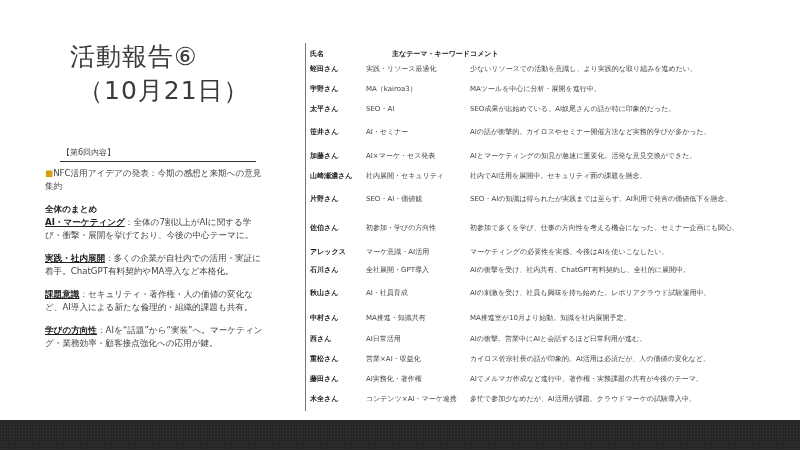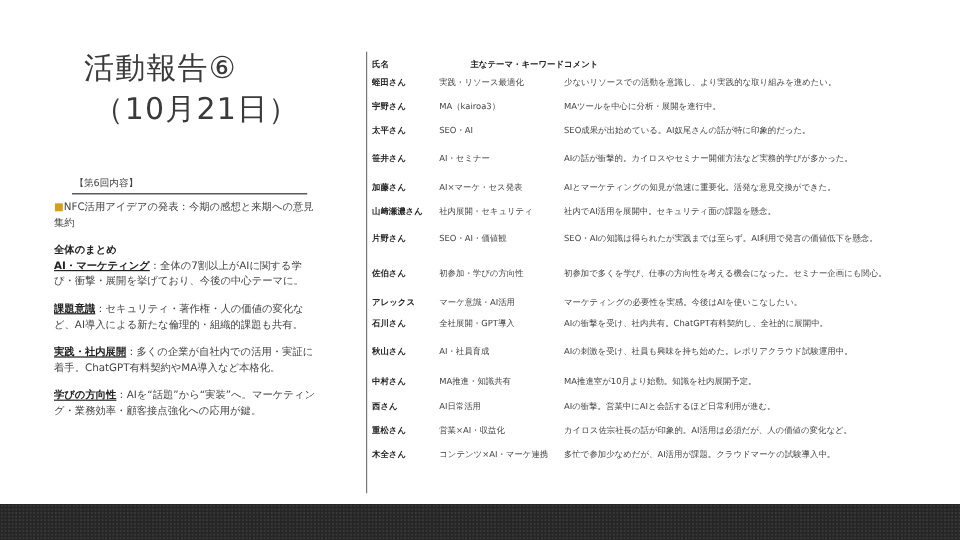--- a/index.html
+++ b/index.html
@@ -65,24 +65,24 @@
 
   <div class="left-body">
     <div class="para">
       <span class="bullet-mark">■</span><span>NFC活用アイデアの発表：今期の感想と来期への意見集約</span>
     </div>
     <div class="para">
       <div class="heading">全体のまとめ</div>
       <b>AI・マーケティング</b><span>：全体の7割以上がAIに関する学び・衝撃・展開を挙げており、今後の中心テーマに。</span>
     </div>
     <div class="para">
-      <b>課題意識</b><span>：セキュリティ・著作権・人の価値の変化など、AI導入による新たな倫理的・組織的課題も共有。</span>
+      <b>実践・社内展開</b><span>：多くの企業が自社内での活用・実証に着手。ChatGPT有料契約やMA導入など本格化。</span>
     </div>
     <div class="para">
-      <b>実践・社内展開</b><span>：多くの企業が自社内での活用・実証に着手。ChatGPT有料契約やMA導入など本格化。</span>
+      <b>課題意識</b><span>：セキュリティ・著作権・人の価値の変化など、AI導入による新たな倫理的・組織的課題も共有。</span>
     </div>
     <div class="para">
       <b>学びの方向性</b><span>：AIを“話題”から“実装”へ。マーケティング・業務効率・顧客接点強化への応用が鍵。</span>
     </div>
   </div>
 
   <div class="vline"></div>
 
   <table class="report">
     <thead>
@@ -157,20 +157,25 @@
           <td class="name">西さん</td>
           <td class="theme">AI日常活用</td>
           <td class="comment">AIの衝撃。営業中にAIと会話するほど日常利用が進む。</td>
         </tr>
         <tr style="height: 20px;">
           <td class="name">重松さん</td>
           <td class="theme">営業×AI・収益化</td>
           <td class="comment">カイロス佐宗社長の話が印象的。AI活用は必須だが、人の価値の変化など。</td>
         </tr>
         <tr style="height: 20px;">
+          <td class="name">藤田さん</td>
+          <td class="theme">AI実務化・著作権</td>
+          <td class="comment">AIでメルマガ作成など進行中。著作権・実務課題の共有が今後のテーマ。</td>
+        </tr>
+        <tr style="height: 20px;">
           <td class="name">木全さん</td>
           <td class="theme">コンテンツ×AI・マーケ連携</td>
           <td class="comment">多忙で参加少なめだが、AI活用が課題。クラウドマーケの試験導入中。</td>
         </tr>
       </tbody>
   </table>
 </div>
 
 <div class="footer-band"></div>
 

